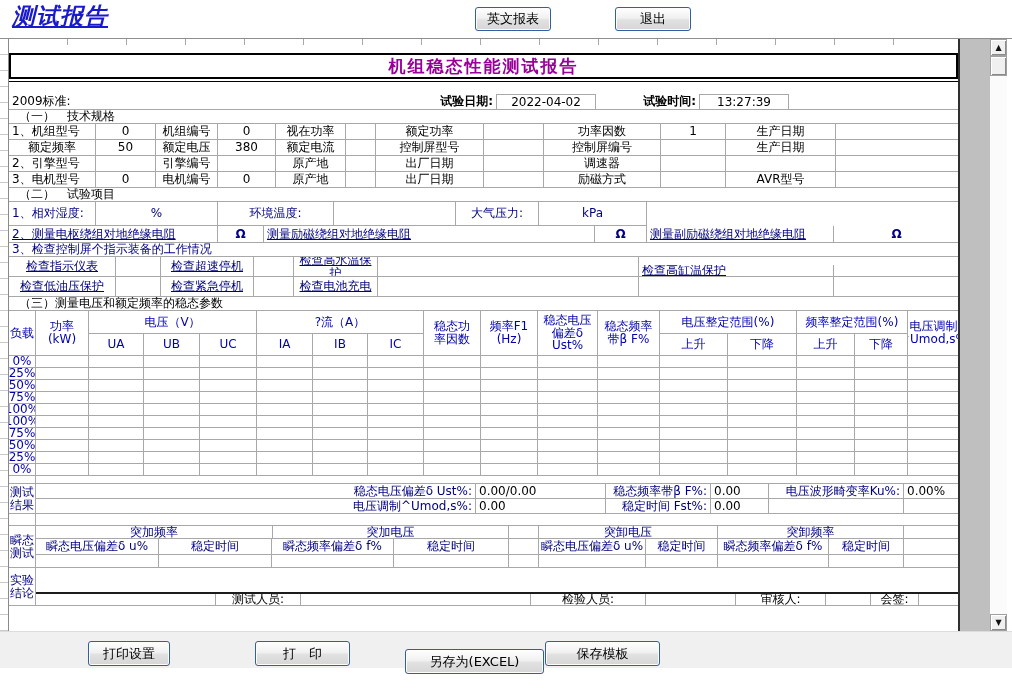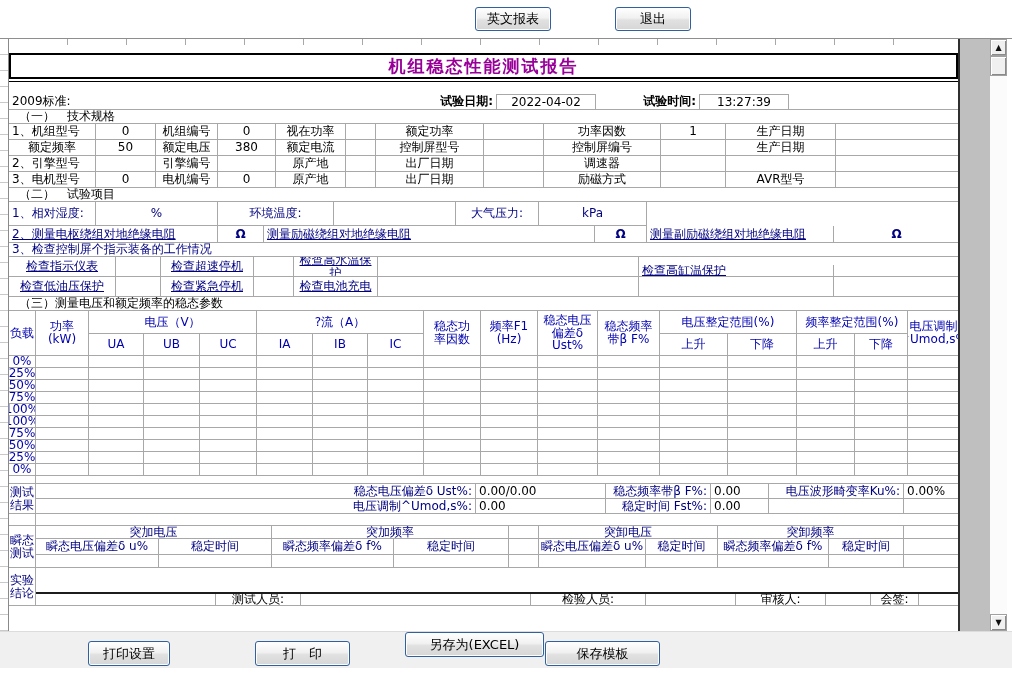--- a/index.html
+++ b/index.html
@@ -70,20 +70,21 @@
   
   .bottombar{height:37px;background:#f0f0f0;position:relative;border-top:1px solid #dcdcdc;}
 </style>
 </head>
 <body>
 
 <div class="win">
 
 
   <div class="toolbar">
+    <span class="logo">测试报告</span>
     <button class="btn" style="left:475px;top:7px;width:76px">英文报表</button>
     <button class="btn" style="left:615px;top:7px;width:76px">退出</button>
   </div>
 
   <div class="viewport">
     <div class="leftgutter"></div>
 
     <div class="gridarea">
       <div id="grid-top">
           <div class="r " style="height: 6px;">
@@ -488,22 +489,22 @@
           </div>
           <div class="r " style="height: 12px;">
             <div class="c  " style="width: 27px;"></div>
             <div class="c  nbr" style="flex: 1 1 0%;"></div>
           </div>
           <div class="band">
             <div class="c band-label navy" style="width: 27px;">瞬态
 测试</div>
             <div class="band-rows">
               <div class="r " style="height: 13px;">
+                <div class="c navy " style="width: 237px;">突加频率</div>
                 <div class="c navy " style="width: 236px;">突加电压</div>
-                <div class="c navy " style="width: 237px;">突加频率</div>
                 <div class="c navy " style="width: 30px;"></div>
                 <div class="c navy " style="width: 179px;">突卸电压</div>
                 <div class="c navy " style="width: 186px;">突卸频率</div>
                 <div class="c navy nbr" style="width: 55px;"></div>
               </div>
               <div class="r " style="height: 16px;">
                 <div class="c navy " style="width: 123px;">瞬态电压偏差δ u%</div>
                 <div class="c navy " style="width: 113px;">稳定时间</div>
                 <div class="c navy " style="width: 122px;">瞬态频率偏差δ f%</div>
                 <div class="c navy " style="width: 115px;">稳定时间</div>
@@ -559,17 +560,17 @@
       <div class="sb-track"></div>
       <div class="sb-btn">▼</div>
     </div>
 
     <div class="rightpad"></div>
   </div>
 
   <div class="bottombar">
     <button class="btn" style="left:88px;top:9px;width:82px;height:25px">打印设置</button>
     <button class="btn" style="left:255px;top:9px;width:95px;height:25px">打　印</button>
-    <button class="btn" style="left:405px;top:0;width:139px;height:25px">另存为(EXCEL)</button>
+    <button class="btn" style="left:405px;top:17px;width:139px;height:25px">另存为(EXCEL)</button>
     <button class="btn" style="left:545px;top:9px;width:115px;height:25px">保存模板</button>
   </div>
 
 </div>
 
 </body></html>

